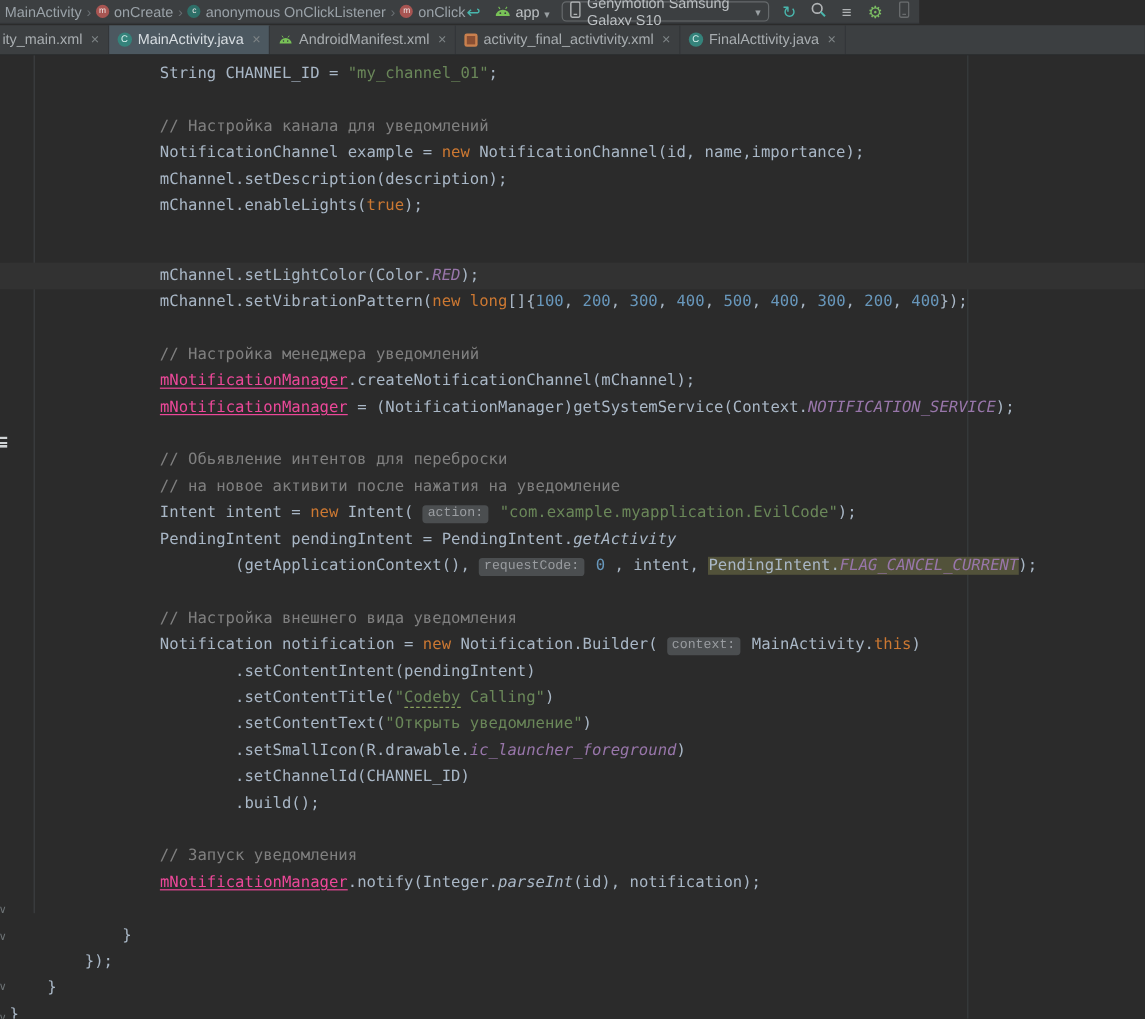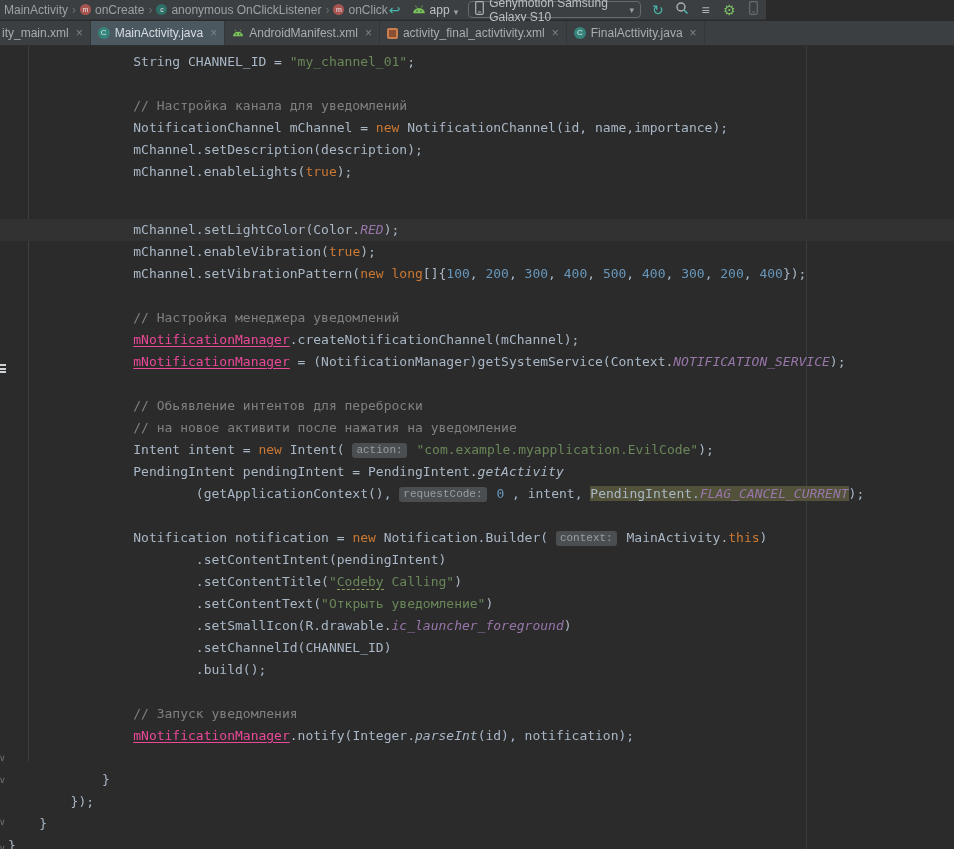--- a/index.html
+++ b/index.html
@@ -182,37 +182,37 @@
   <div class="margin-guide"></div>
   <div class="clip-mark"></div>
   <span class="fold f1">∨</span>
   <span class="fold f2">∨</span>
   <span class="fold f3">∨</span>
   <span class="fold f4">∨</span>
   <div id="code" class="code">
       <div class="code-line"><span class="d">                String CHANNEL_ID = </span><span class="s">"my_channel_01"</span><span class="d">;</span></div>
       <div class="code-line"></div>
       <div class="code-line"><span class="c">                // Настройка канала для уведомлений</span></div>
-      <div class="code-line"><span class="d">                NotificationChannel mChannel = </span><span class="k">new</span><span class="d"> NotificationChannel(id, name,importance);</span></div>
+      <div class="code-line"><span class="d">                NotificationChannel example = </span><span class="k">new</span><span class="d"> NotificationChannel(id, name,importance);</span></div>
       <div class="code-line"><span class="d">                mChannel.setDescription(description);</span></div>
       <div class="code-line"><span class="d">                mChannel.enableLights(</span><span class="k">true</span><span class="d">);</span></div>
       <div class="code-line current"><span class="d">                mChannel.setLightColor(Color.</span><span class="sc">RED</span><span class="d">);</span></div>
-      <div class="code-line"><span class="d">                mChannel.enableVibration(</span><span class="k">true</span><span class="d">);</span></div>
       <div class="code-line"><span class="d">                mChannel.setVibrationPattern(</span><span class="k">new</span><span class="d"> </span><span class="k">long</span><span class="d">[]{</span><span class="n">100</span><span class="d">, </span><span class="n">200</span><span class="d">, </span><span class="n">300</span><span class="d">, </span><span class="n">400</span><span class="d">, </span><span class="n">500</span><span class="d">, </span><span class="n">400</span><span class="d">, </span><span class="n">300</span><span class="d">, </span><span class="n">200</span><span class="d">, </span><span class="n">400</span><span class="d">});</span></div>
       <div class="code-line"></div>
       <div class="code-line"><span class="c">                // Настройка менеджера уведомлений</span></div>
       <div class="code-line"><span class="d">                </span><span class="f">mNotificationManager</span><span class="d">.createNotificationChannel(mChannel);</span></div>
       <div class="code-line"><span class="d">                </span><span class="f">mNotificationManager</span><span class="d"> = (NotificationManager)getSystemService(Context.</span><span class="sc">NOTIFICATION_SERVICE</span><span class="d">);</span></div>
       <div class="code-line"></div>
       <div class="code-line"><span class="c">                // Обьявление интентов для переброски</span></div>
       <div class="code-line"><span class="c">                // на новое активити после нажатия на уведомление</span></div>
       <div class="code-line"><span class="d">                Intent intent = </span><span class="k">new</span><span class="d"> Intent( </span><span class="h">action:</span><span class="d"> </span><span class="s">"com.example.myapplication.EvilCode"</span><span class="d">);</span></div>
       <div class="code-line"><span class="d">                PendingIntent pendingIntent = PendingIntent.</span><span class="sm">getActivity</span></div>
       <div class="code-line"><span class="d">                        (getApplicationContext(), </span><span class="h">requestCode:</span><span class="d"> </span><span class="n">0</span><span class="d"> , intent, </span><span class="d hl">PendingIntent.</span><span class="sc hl">FLAG_CANCEL_CURRENT</span><span class="d">);</span></div>
       <div class="code-line"></div>
+      <div class="code-line"><span class="c">                // Настройка внешнего вида уведомления</span></div>
       <div class="code-line"><span class="d">                Notification notification = </span><span class="k">new</span><span class="d"> Notification.Builder( </span><span class="h">context:</span><span class="d"> MainActivity.</span><span class="k">this</span><span class="d">)</span></div>
       <div class="code-line"><span class="d">                        .setContentIntent(pendingIntent)</span></div>
       <div class="code-line"><span class="d">                        .setContentTitle(</span><span class="s">"</span><span class="st">Codeby</span><span class="s"> Calling"</span><span class="d">)</span></div>
       <div class="code-line"><span class="d">                        .setContentText(</span><span class="s">"Открыть уведомление"</span><span class="d">)</span></div>
       <div class="code-line"><span class="d">                        .setSmallIcon(R.drawable.</span><span class="sc">ic_launcher_foreground</span><span class="d">)</span></div>
       <div class="code-line"><span class="d">                        .setChannelId(CHANNEL_ID)</span></div>
       <div class="code-line"><span class="d">                        .build();</span></div>
       <div class="code-line"></div>
       <div class="code-line"><span class="c">                // Запуск уведомления</span></div>
       <div class="code-line"><span class="d">                </span><span class="f">mNotificationManager</span><span class="d">.notify(Integer.</span><span class="sm">parseInt</span><span class="d">(id), notification);</span></div>

